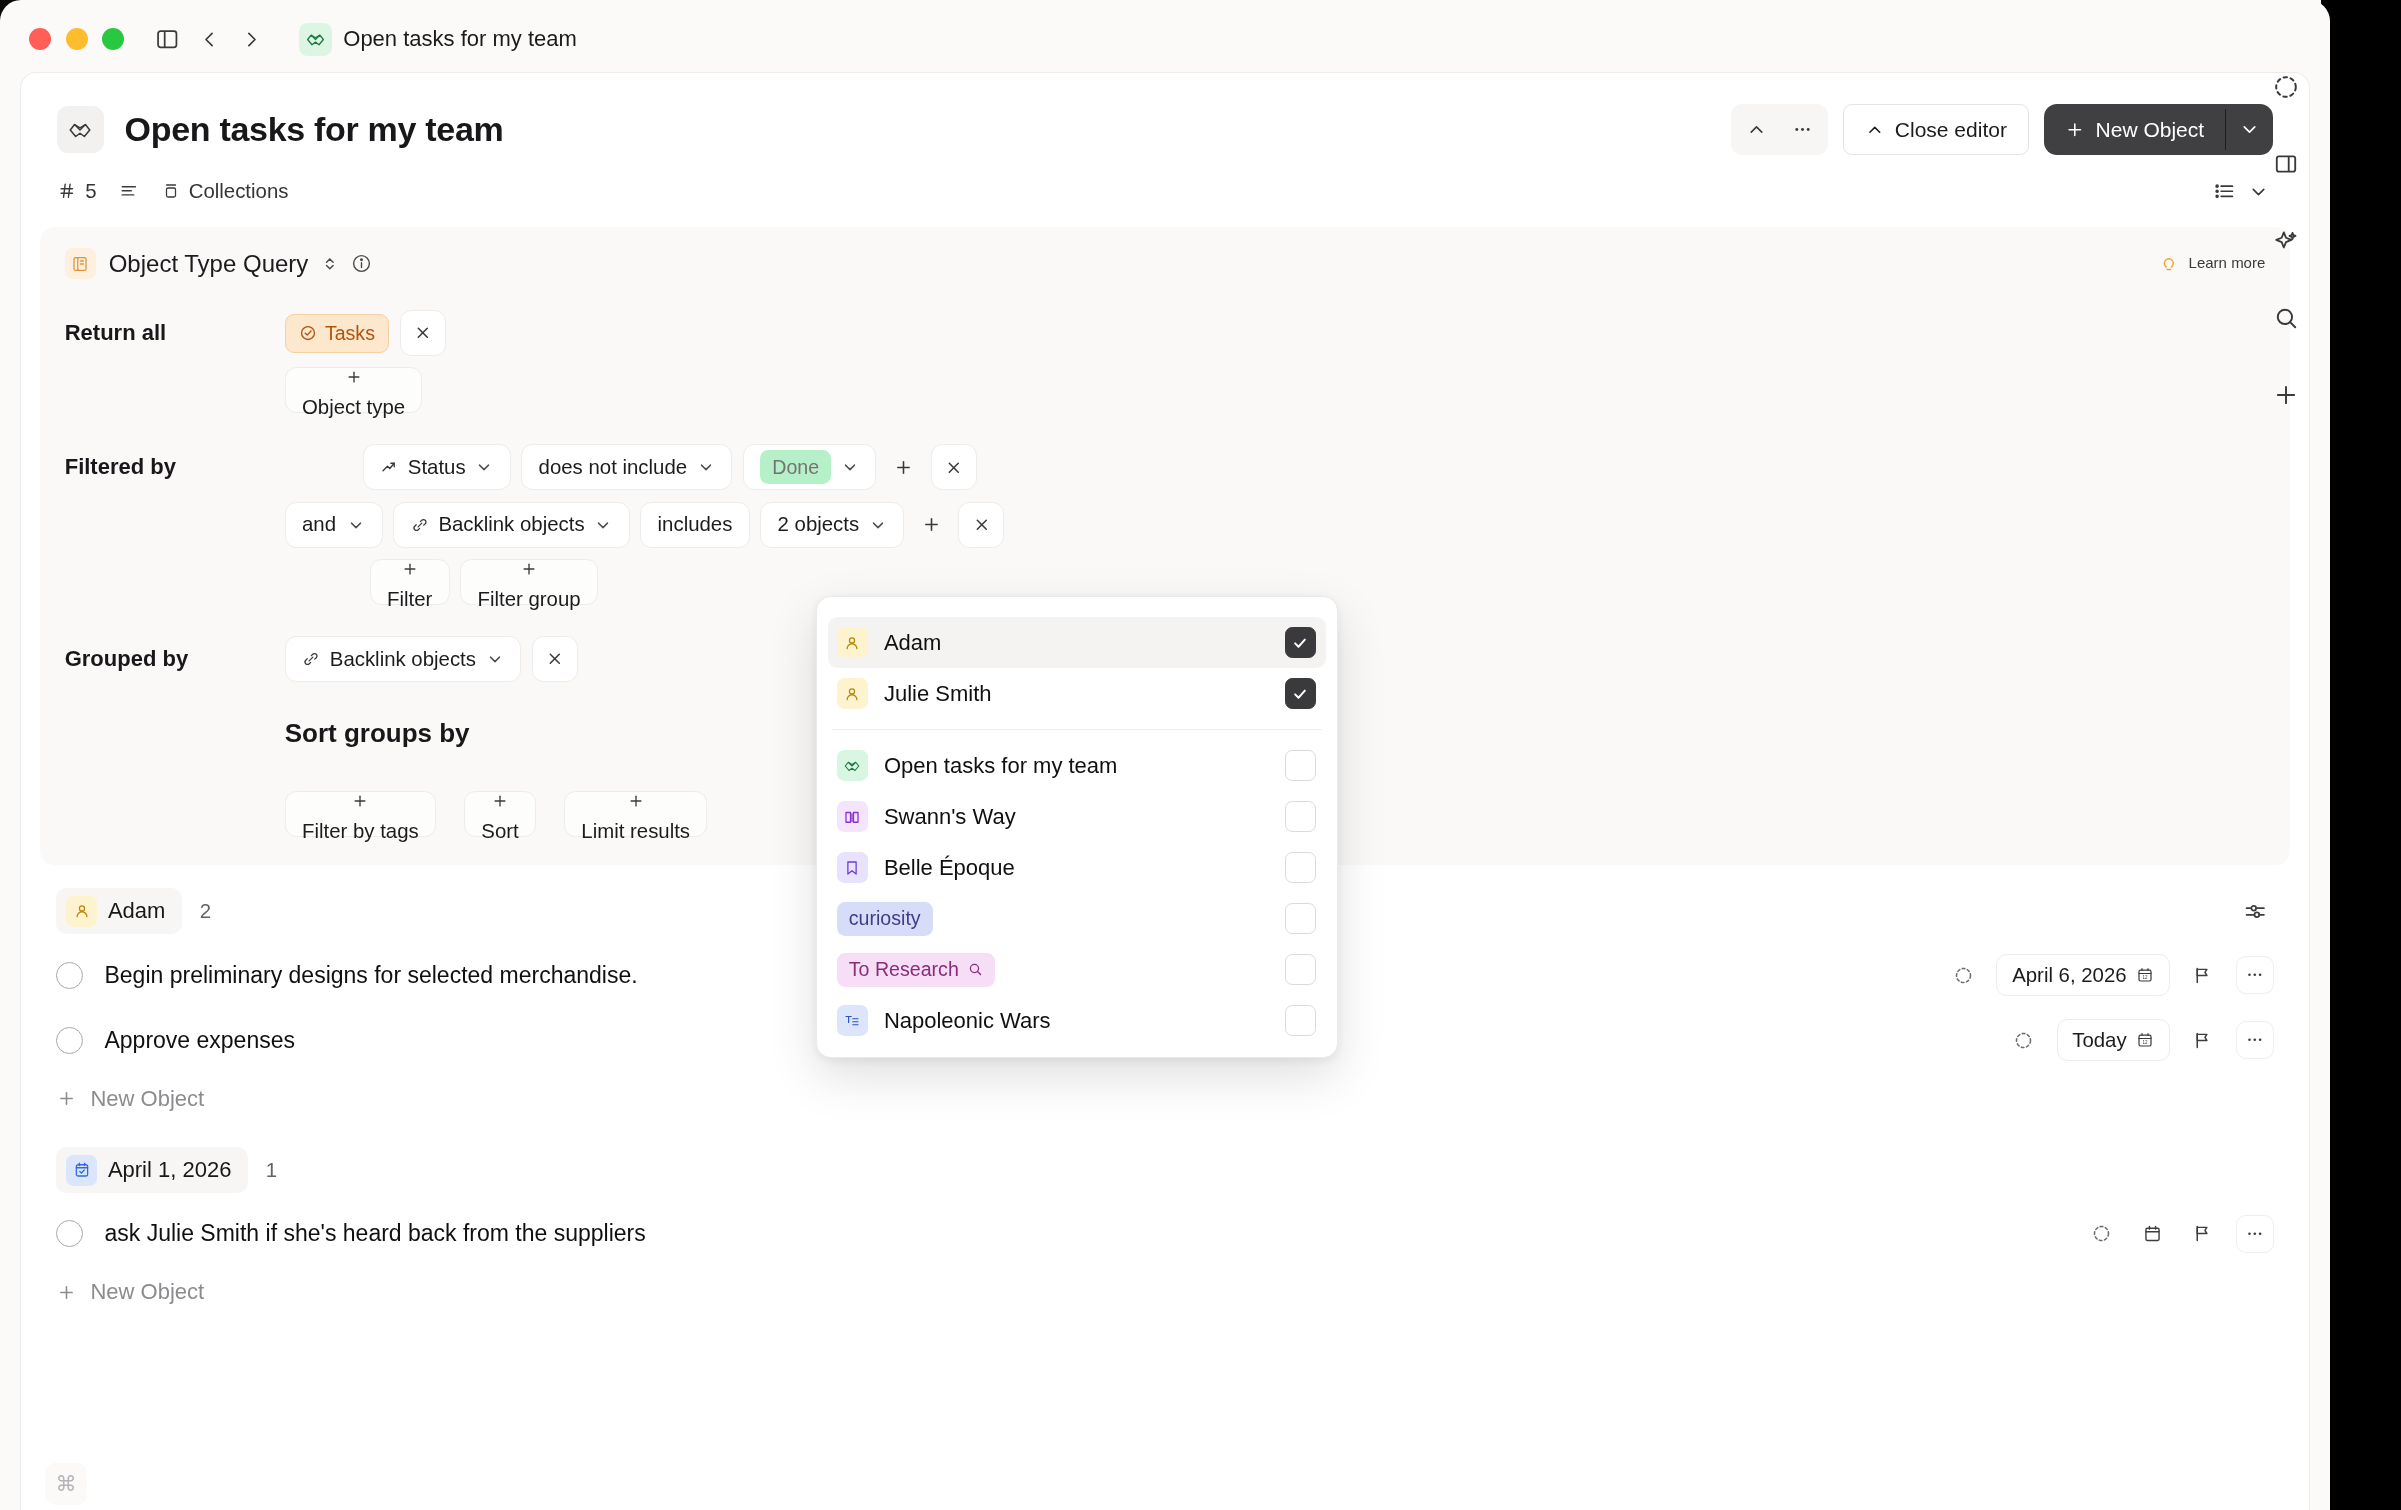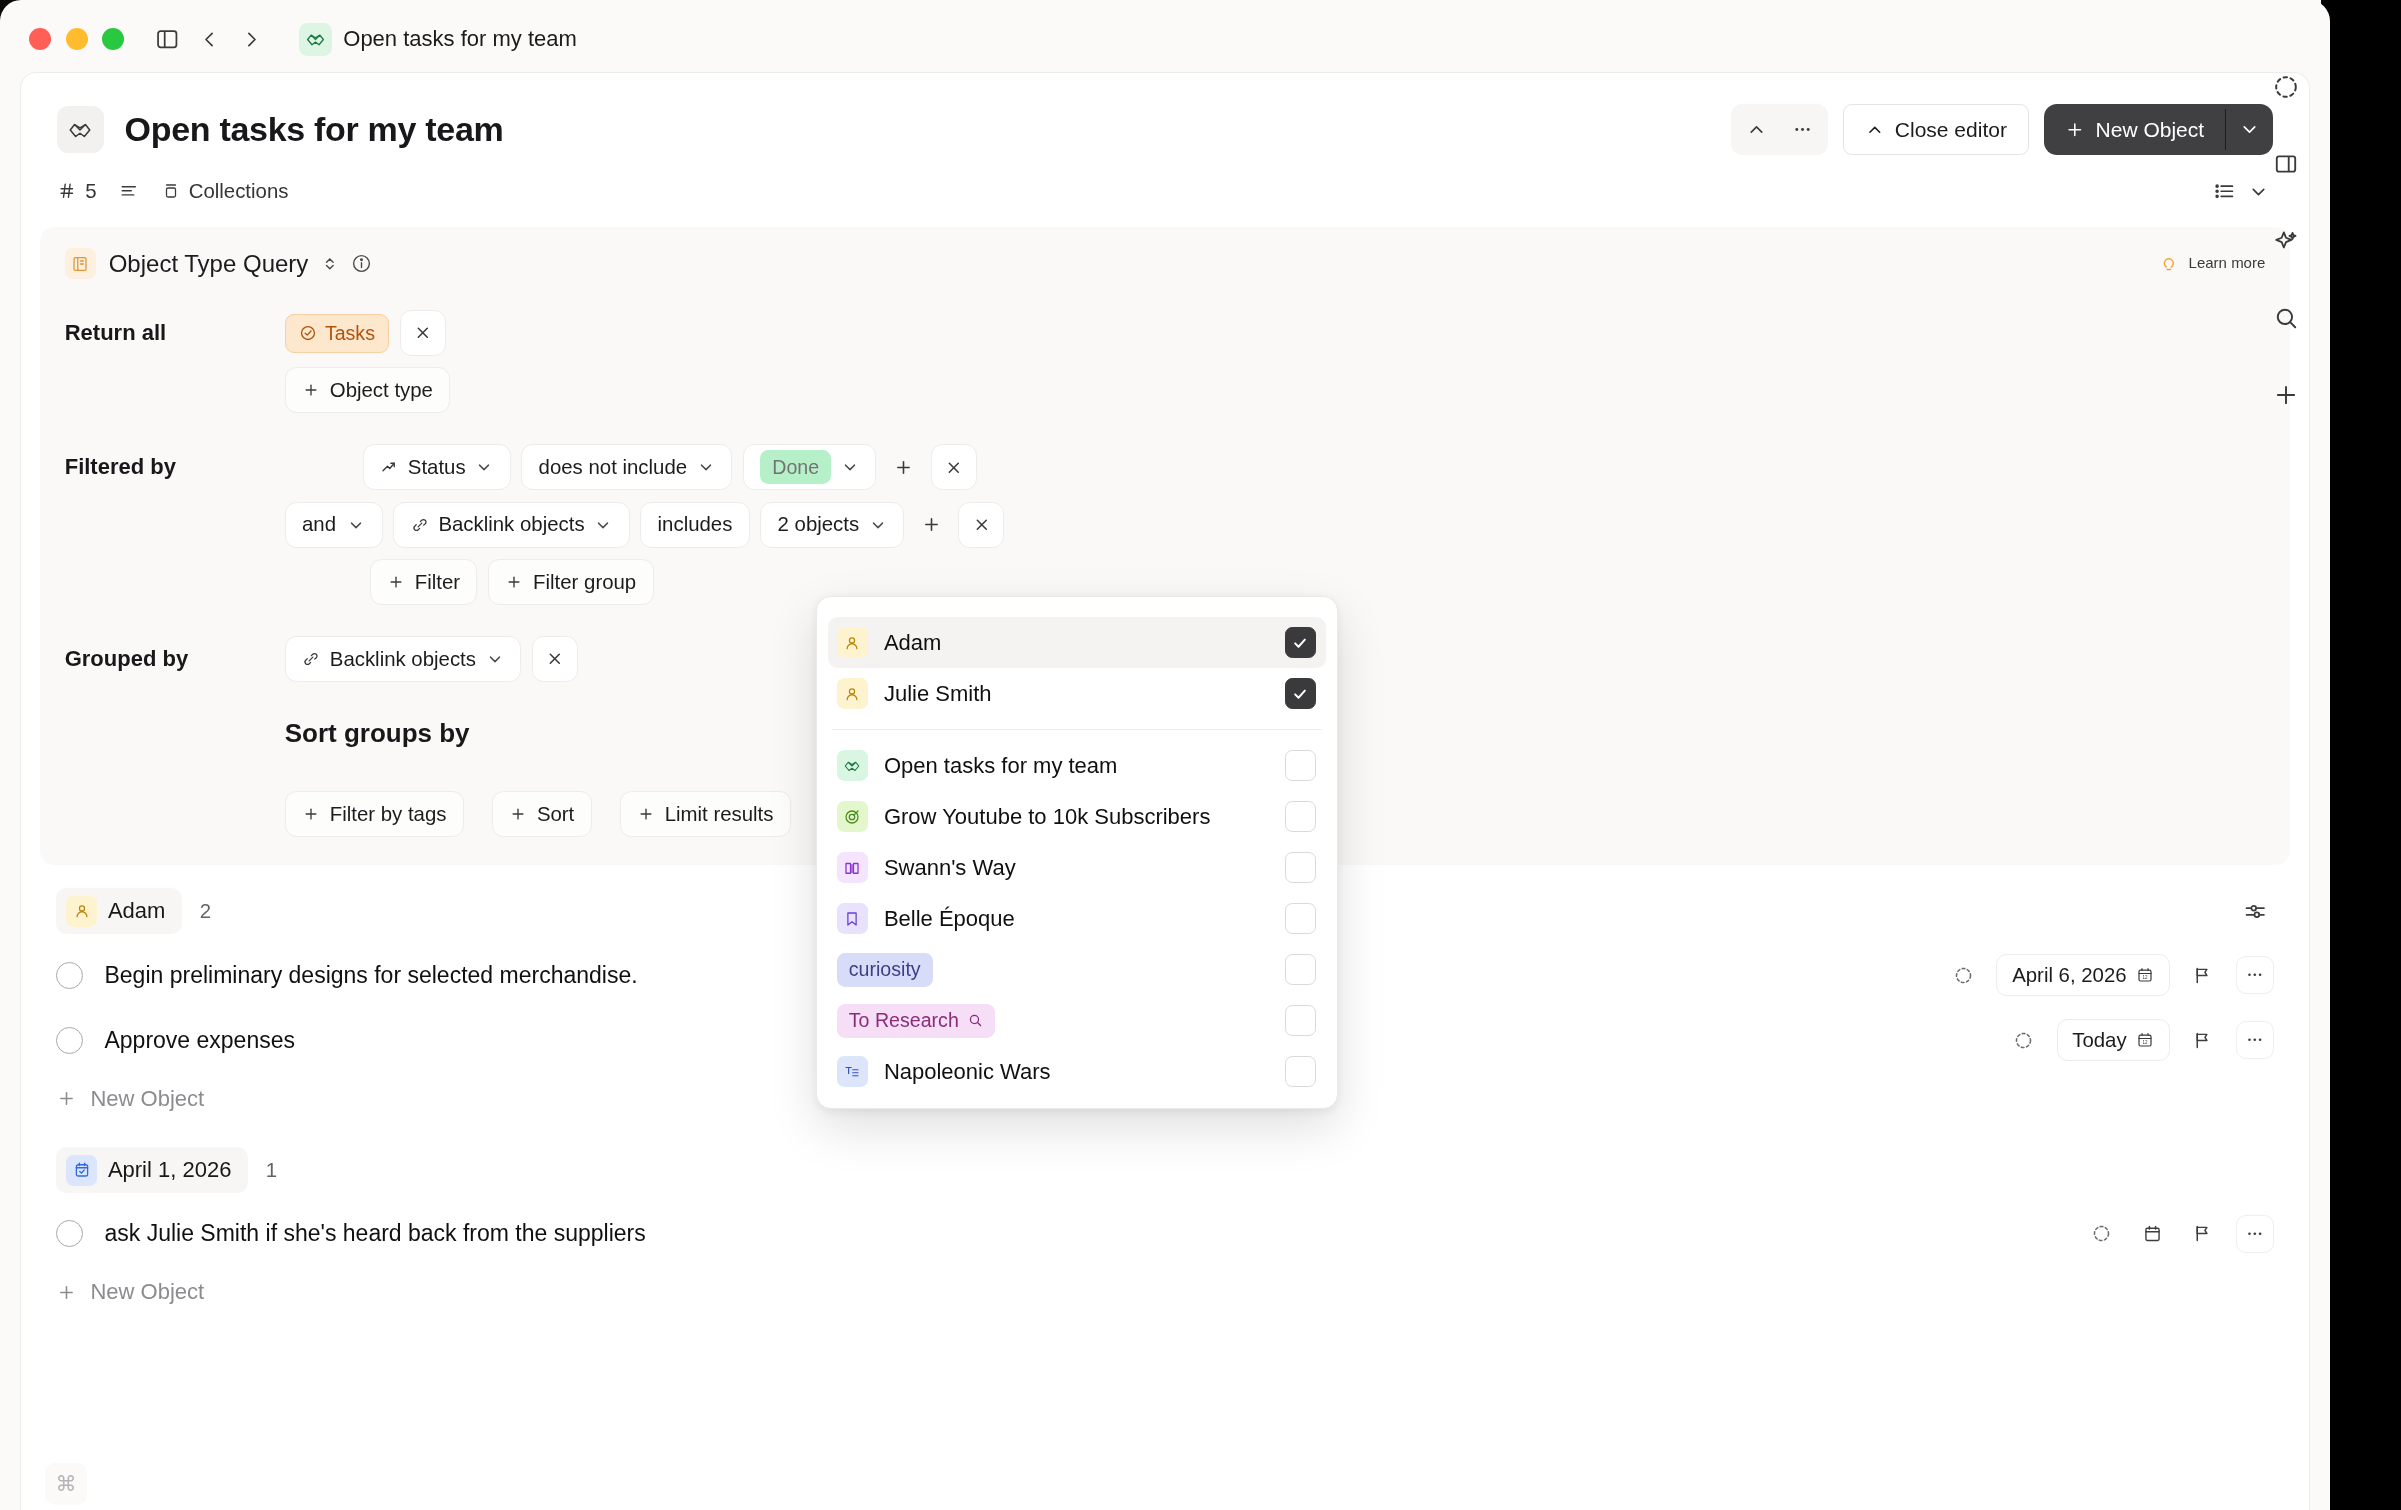--- a/index.html
+++ b/index.html
@@ -110,21 +110,21 @@
   .qfields { display: flex; flex-direction: column; gap: 11.4px; }
   .qline { display: flex; align-items: center; gap: 10.6px; }
 
   .pill {
     display: flex; align-items: center; gap: 9.8px;
     height: 46px; padding: 0 16.3px; background: #fff;
     border: 1.3px solid #eeecea; border-radius: 11.4px;
     font-size: 20.4px; color: #1c1c1e; cursor: pointer; white-space: nowrap;
     font-family: "Liberation Sans", sans-serif;
   }
-  .pill.ghost { background: #fdfdfc; }
+  .pill.ghost { background: #fdfdfc; flex-direction: column; }
   .pill .caret { color: #4e4e50; display: flex; }
   .pill-x {
     width: 46px; height: 46px; border: 1.3px solid #eeecea; border-radius: 11.4px; background: #fff;
     display: flex; align-items: center; justify-content: center; color: #3a3a3c; cursor: pointer;
   }
   .plus-btn { width: 33px; height: 46px; display: flex; align-items: center; justify-content: center; color: #3a3a3c; cursor: pointer; }
 
   .tag {
     display: inline-flex; align-items: center; height: 34px; padding: 0 12.2px;
     border-radius: 8.2px; font-size: 19.6px; white-space: nowrap;
@@ -811,31 +811,20 @@
         <span class="opt-ico" style="background:#d9f6e3;">
           <svg width="18" height="18" viewBox="0 0 24 24" fill="none" stroke="#1e7a45" stroke-width="1.5" stroke-linejoin="round">
               <path d="M3 12l4-5 5 3 5-3 4 5-5 6-4-3-4 3z"></path>
               <path d="M7 7l5 5 5-5"></path>
             </svg>
         </span>
         <span class="opt-label">Open tasks for my team</span>
         <span class="cbox"></span>
       </div>
 
-      <div class="opt">
-        <span class="opt-ico" style="background:#e4f7cc;">
-          <svg width="18" height="18" viewBox="0 0 24 24" fill="none" stroke="#4d8b1e" stroke-width="1.7" stroke-linecap="round">
-              <circle cx="12" cy="12" r="8"></circle>
-              <circle cx="12" cy="12" r="3.6"></circle>
-              <line x1="14.5" y1="9.5" x2="20" y2="4"></line>
-            </svg>
-        </span>
-        <span class="opt-label">Grow Youtube to 10k Subscribers</span>
-        <span class="cbox"></span>
-      </div>
 
       <div class="opt">
         <span class="opt-ico" style="background:#f4e4fd;">
           <svg width="18" height="18" viewBox="0 0 24 24" fill="none" stroke="#8a33d4" stroke-width="1.7" stroke-linecap="round" stroke-linejoin="round">
               <path d="M4 6h6v13H4z"></path>
               <path d="M14 6h6v13h-6z"></path>
               <line x1="12" y1="7.5" x2="12" y2="18"></line>
             </svg>
         </span>
         <span class="opt-label">Swann's Way</span>

